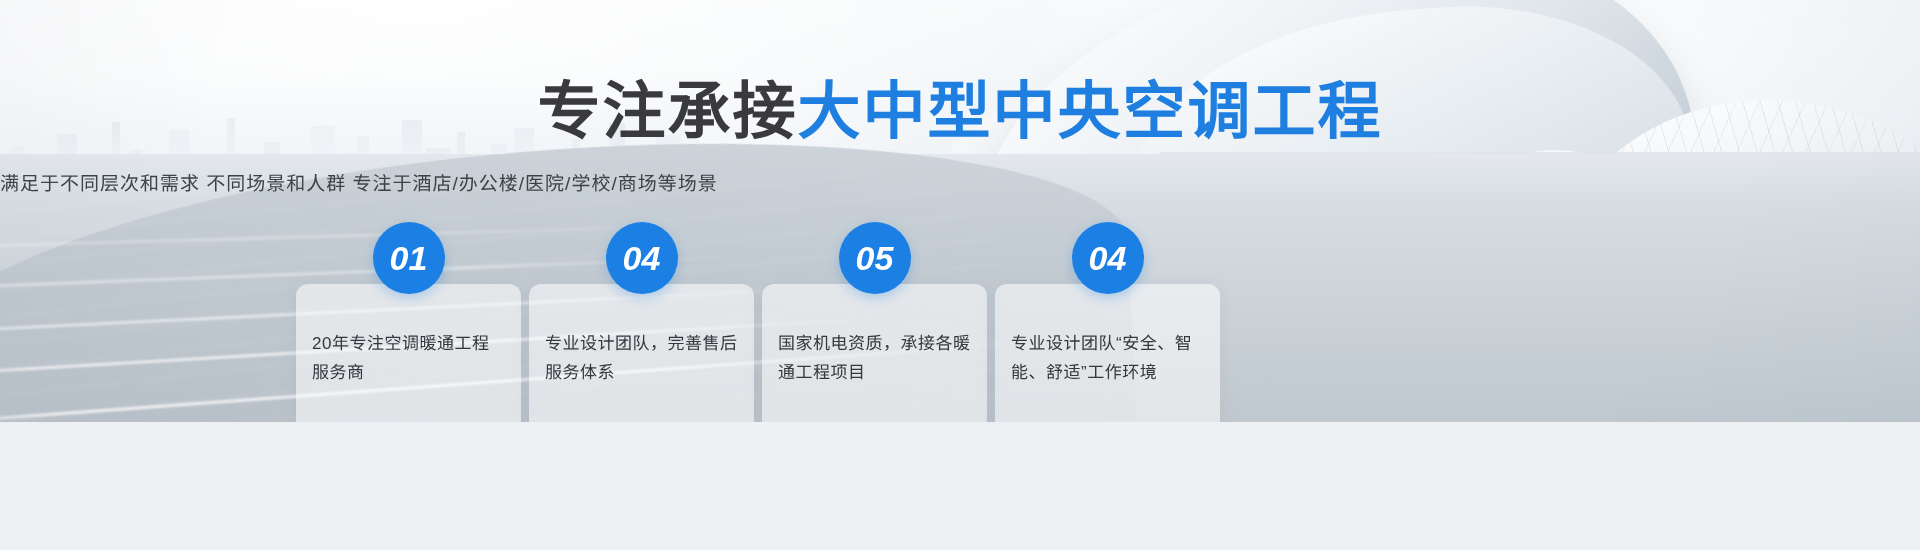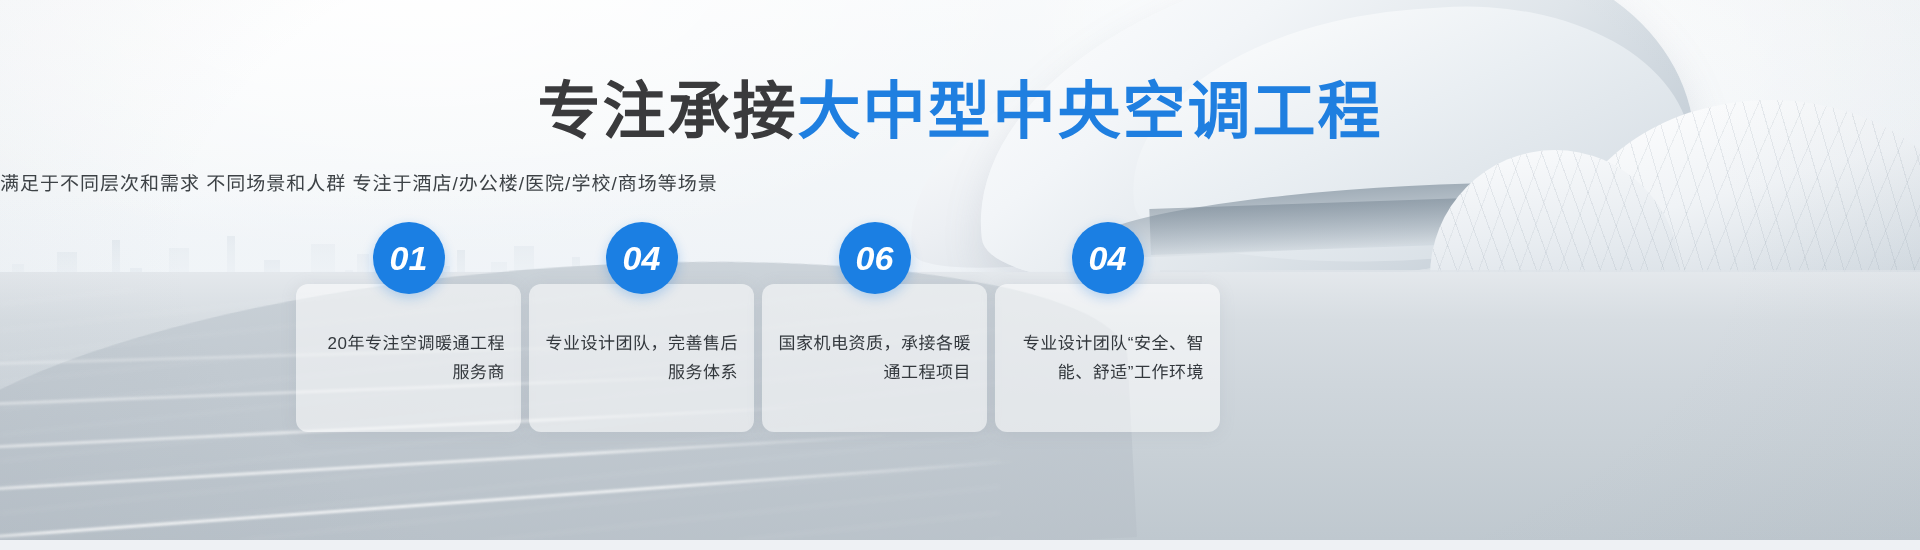--- a/index.html
+++ b/index.html
@@ -3,21 +3,21 @@
 <meta charset="utf-8">
 <title>Banner</title>
 <style>
   html,body{margin:0;padding:0;}
   body{
     width:1920px;height:550px;overflow:hidden;
     font-family:"Liberation Sans","DejaVu Sans",sans-serif;
     background:#eef1f4;
   }
   #banner{
-    position:relative;width:1920px;height:540px;overflow:hidden;
+    position:relative;width:1920px;height:422px;overflow:hidden;
     background:#e9edf1;
   }
 
   
   .layer{position:absolute;inset:0;}
 
   
   .sky{
     background:linear-gradient(175deg,#fbfcfd 0%,#f4f7f9 28%,#eef2f6 52%,#e6ebef 72%,#dfe4e9 100%);
   }
@@ -179,21 +179,21 @@
     width:72px;height:72px;border-radius:50%;
     background:#1b7fe3;
     display:flex;align-items:center;justify-content:center;
     box-shadow:0 4px 12px rgba(27,127,227,.28);
   }
   .badge span{
     color:#ffffff;font-size:34px;font-weight:bold;font-style:italic;
     letter-spacing:0px;line-height:1;
   }
   .card-text{
-    font-size:17px;color:#33383d;line-height:1.72;text-align:right;
+    font-size:17px;color:#33383d;line-height:1.72;text-align:left;
     padding:0 16px;letter-spacing:.5px;
   }
 </style>
 </head>
 <body>
 
 <div id="banner">
 
   <div class="layer sky"></div>
   <div class="layer bloom"></div>
@@ -272,21 +272,21 @@
         <div class="card-text">20年专注空调暖通工程服务商</div>
       </div>
       <div class="card">
         <div class="badge">
           <span>04</span>
         </div>
         <div class="card-text">专业设计团队，完善售后服务体系</div>
       </div>
       <div class="card">
         <div class="badge">
-          <span>06</span>
+          <span>05</span>
         </div>
         <div class="card-text">国家机电资质，承接各暖通工程项目</div>
       </div>
       <div class="card">
         <div class="badge">
           <span>04</span>
         </div>
         <div class="card-text">专业设计团队“安全、智能、舒适”工作环境</div>
       </div>
     </div>

